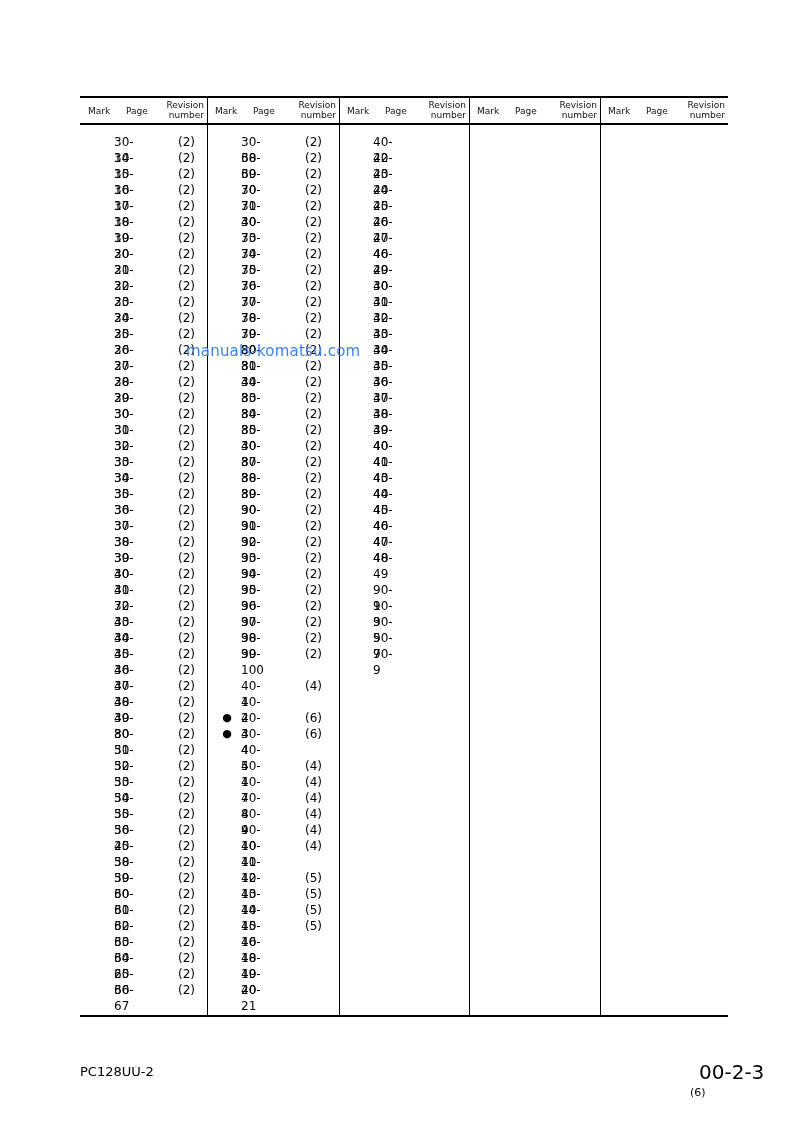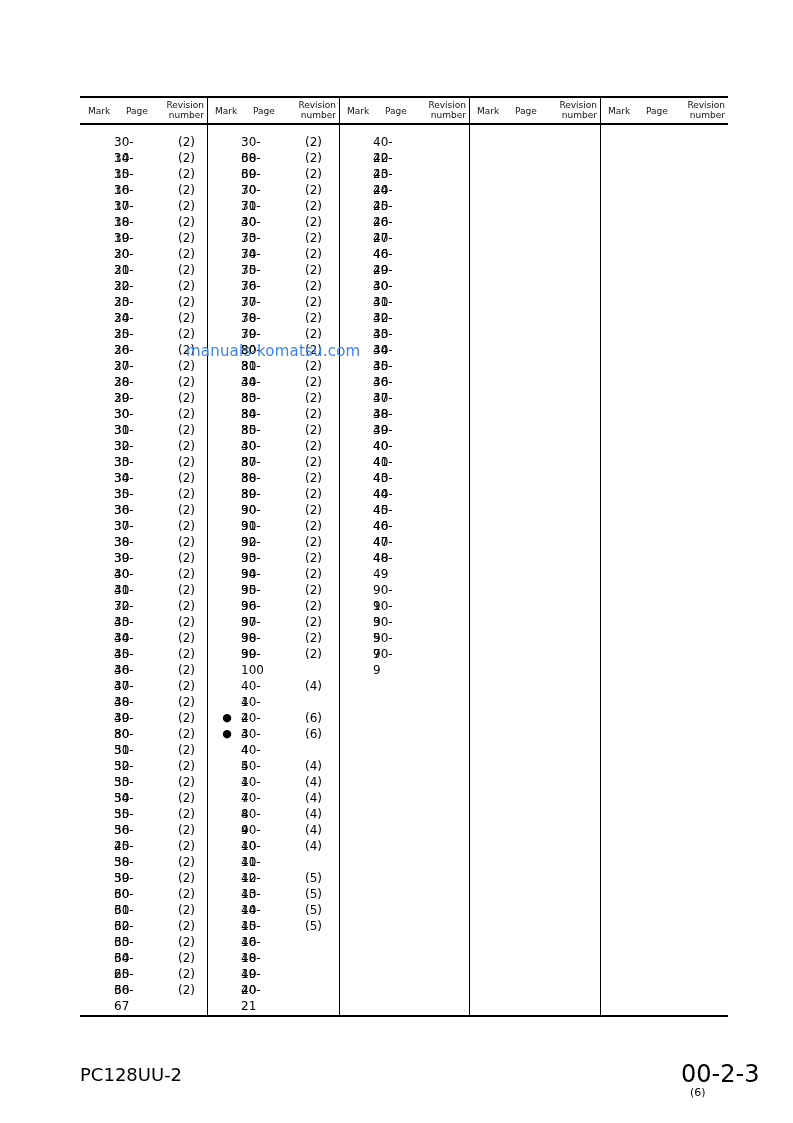--- a/index.html
+++ b/index.html
@@ -13,22 +13,22 @@
   .hdr{position:absolute;top:2px;height:25px;font-size:9px;line-height:10px;color:#111;}
   .hdr.mark{top:10px;}
   .hdr.page{top:10px;}
   .hdr.rev{top:4px;text-align:right;width:44px;}
   .rows{position:absolute;left:0;top:38px;}
   .row{position:relative;height:16px;font-size:12px;line-height:16px;}
   .row .mk{position:absolute;left:14px;top:0;width:12px;text-align:center;font-size:11px;}
   .row .pg{position:absolute;left:34px;top:0;}
   .row .rv{position:absolute;left:98px;top:0;}
   .watermark{position:absolute;left:186px;top:336px;font-size:15px;line-height:30px;color:#3b82f6;letter-spacing:0.2px;}
-  .footer-model{position:absolute;left:80px;top:1064px;font-size:18px;}
-  .footer-page{position:absolute;left:681px;top:1060px;font-size:24px;}
+  .footer-model{position:absolute;left:80px;top:1064px;font-size:13px;}
+  .footer-page{position:absolute;left:699px;top:1060px;font-size:20px;}
   .footer-rev{position:absolute;left:690px;top:1086px;font-size:11px;}
 </style>
 </head>
 <body>
 
 <div class="table" id="table">
   <div class="rule-top"></div>
   <div class="rule-head"></div>
   <div class="rule-bottom"></div>
   <div class="vdiv" style="left:127px"></div>

